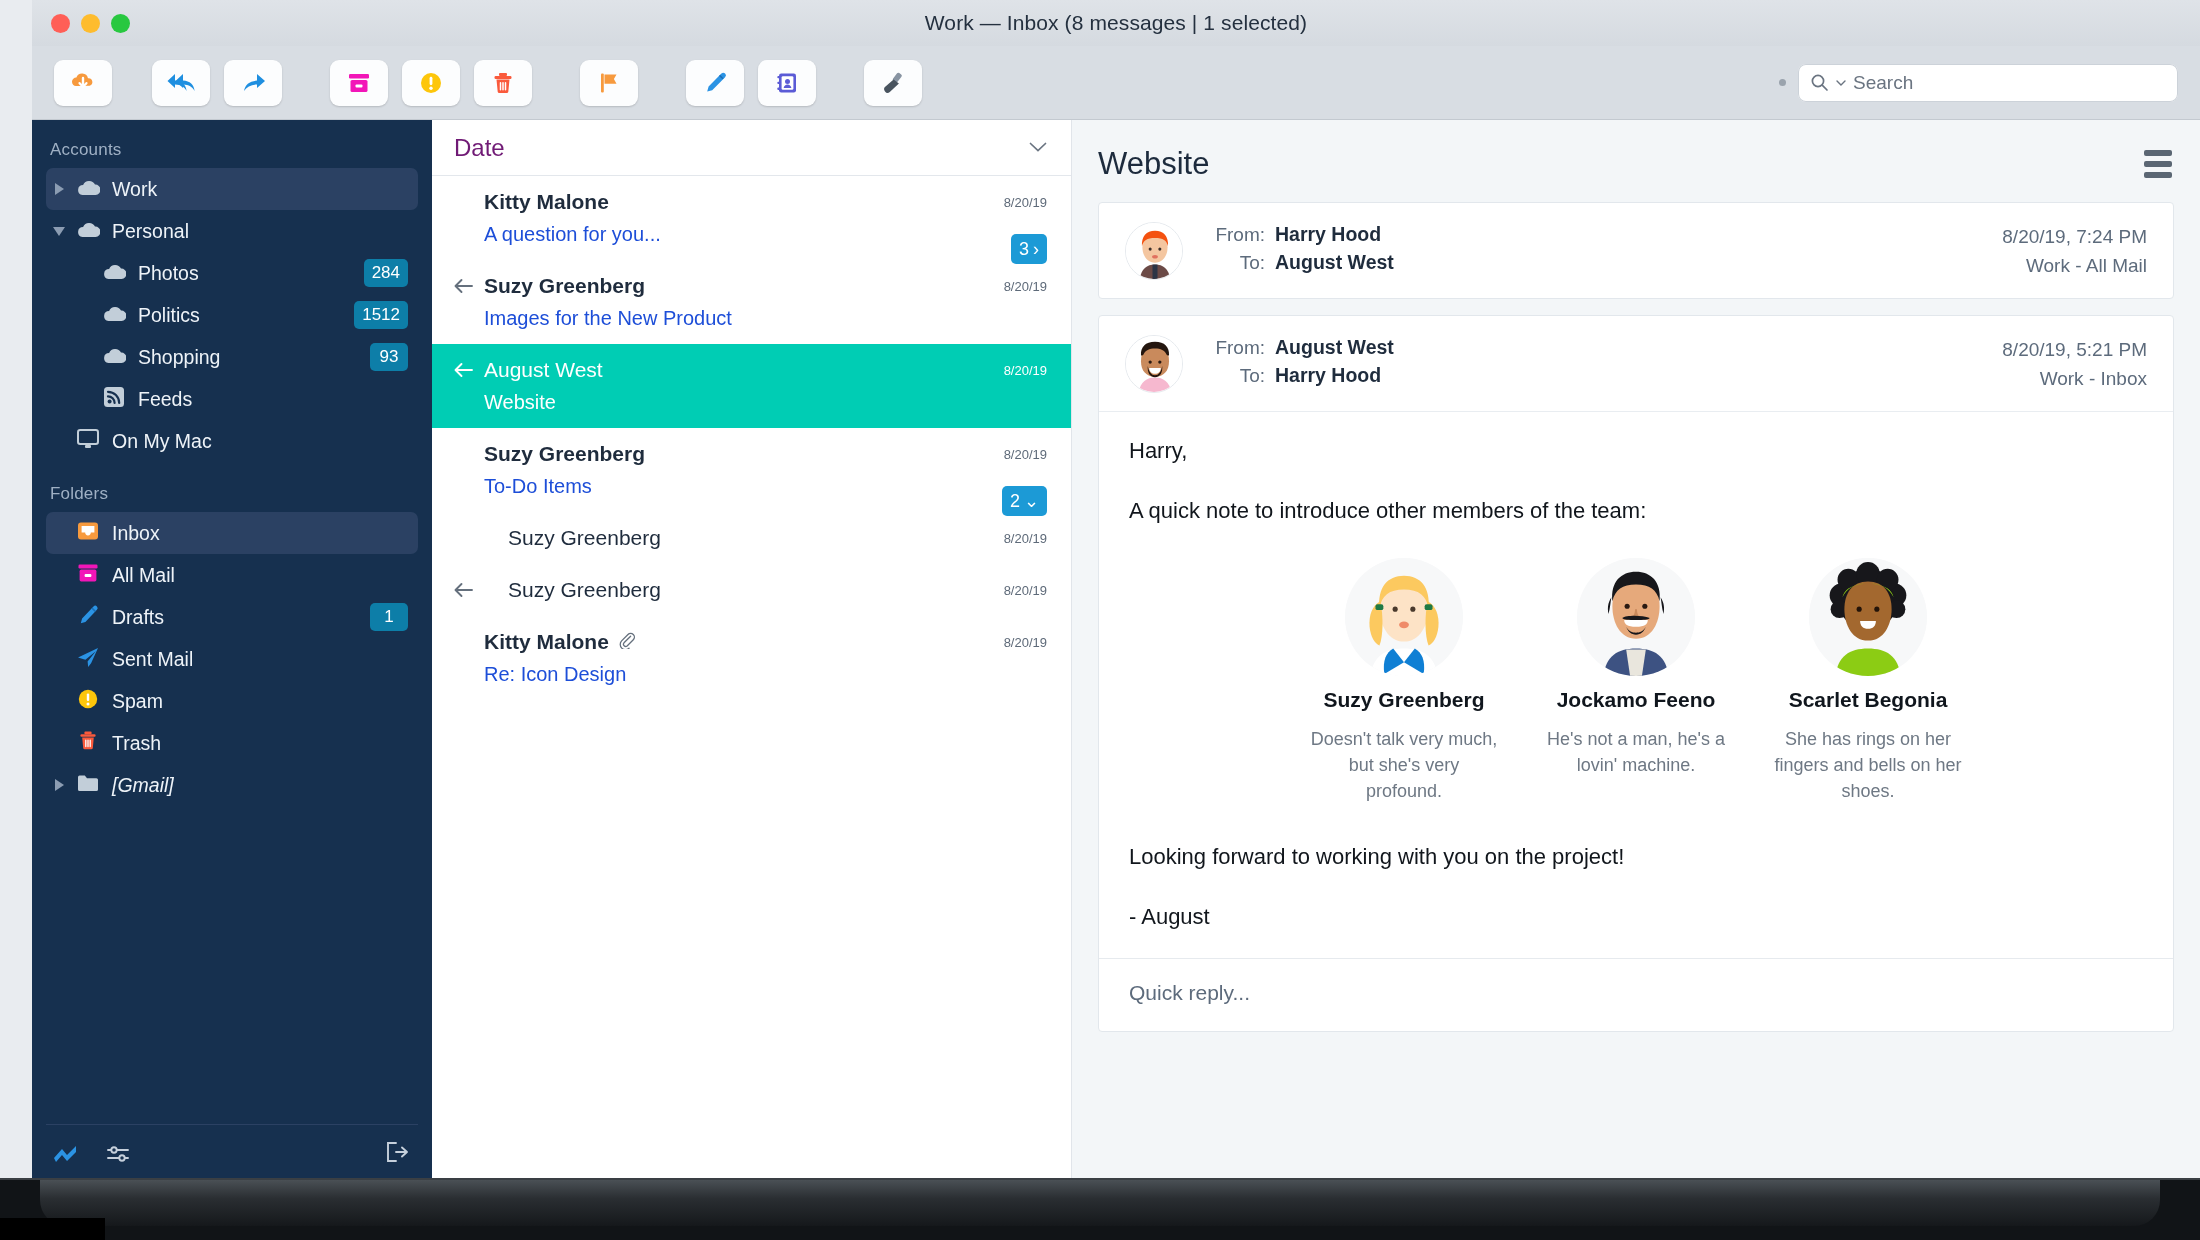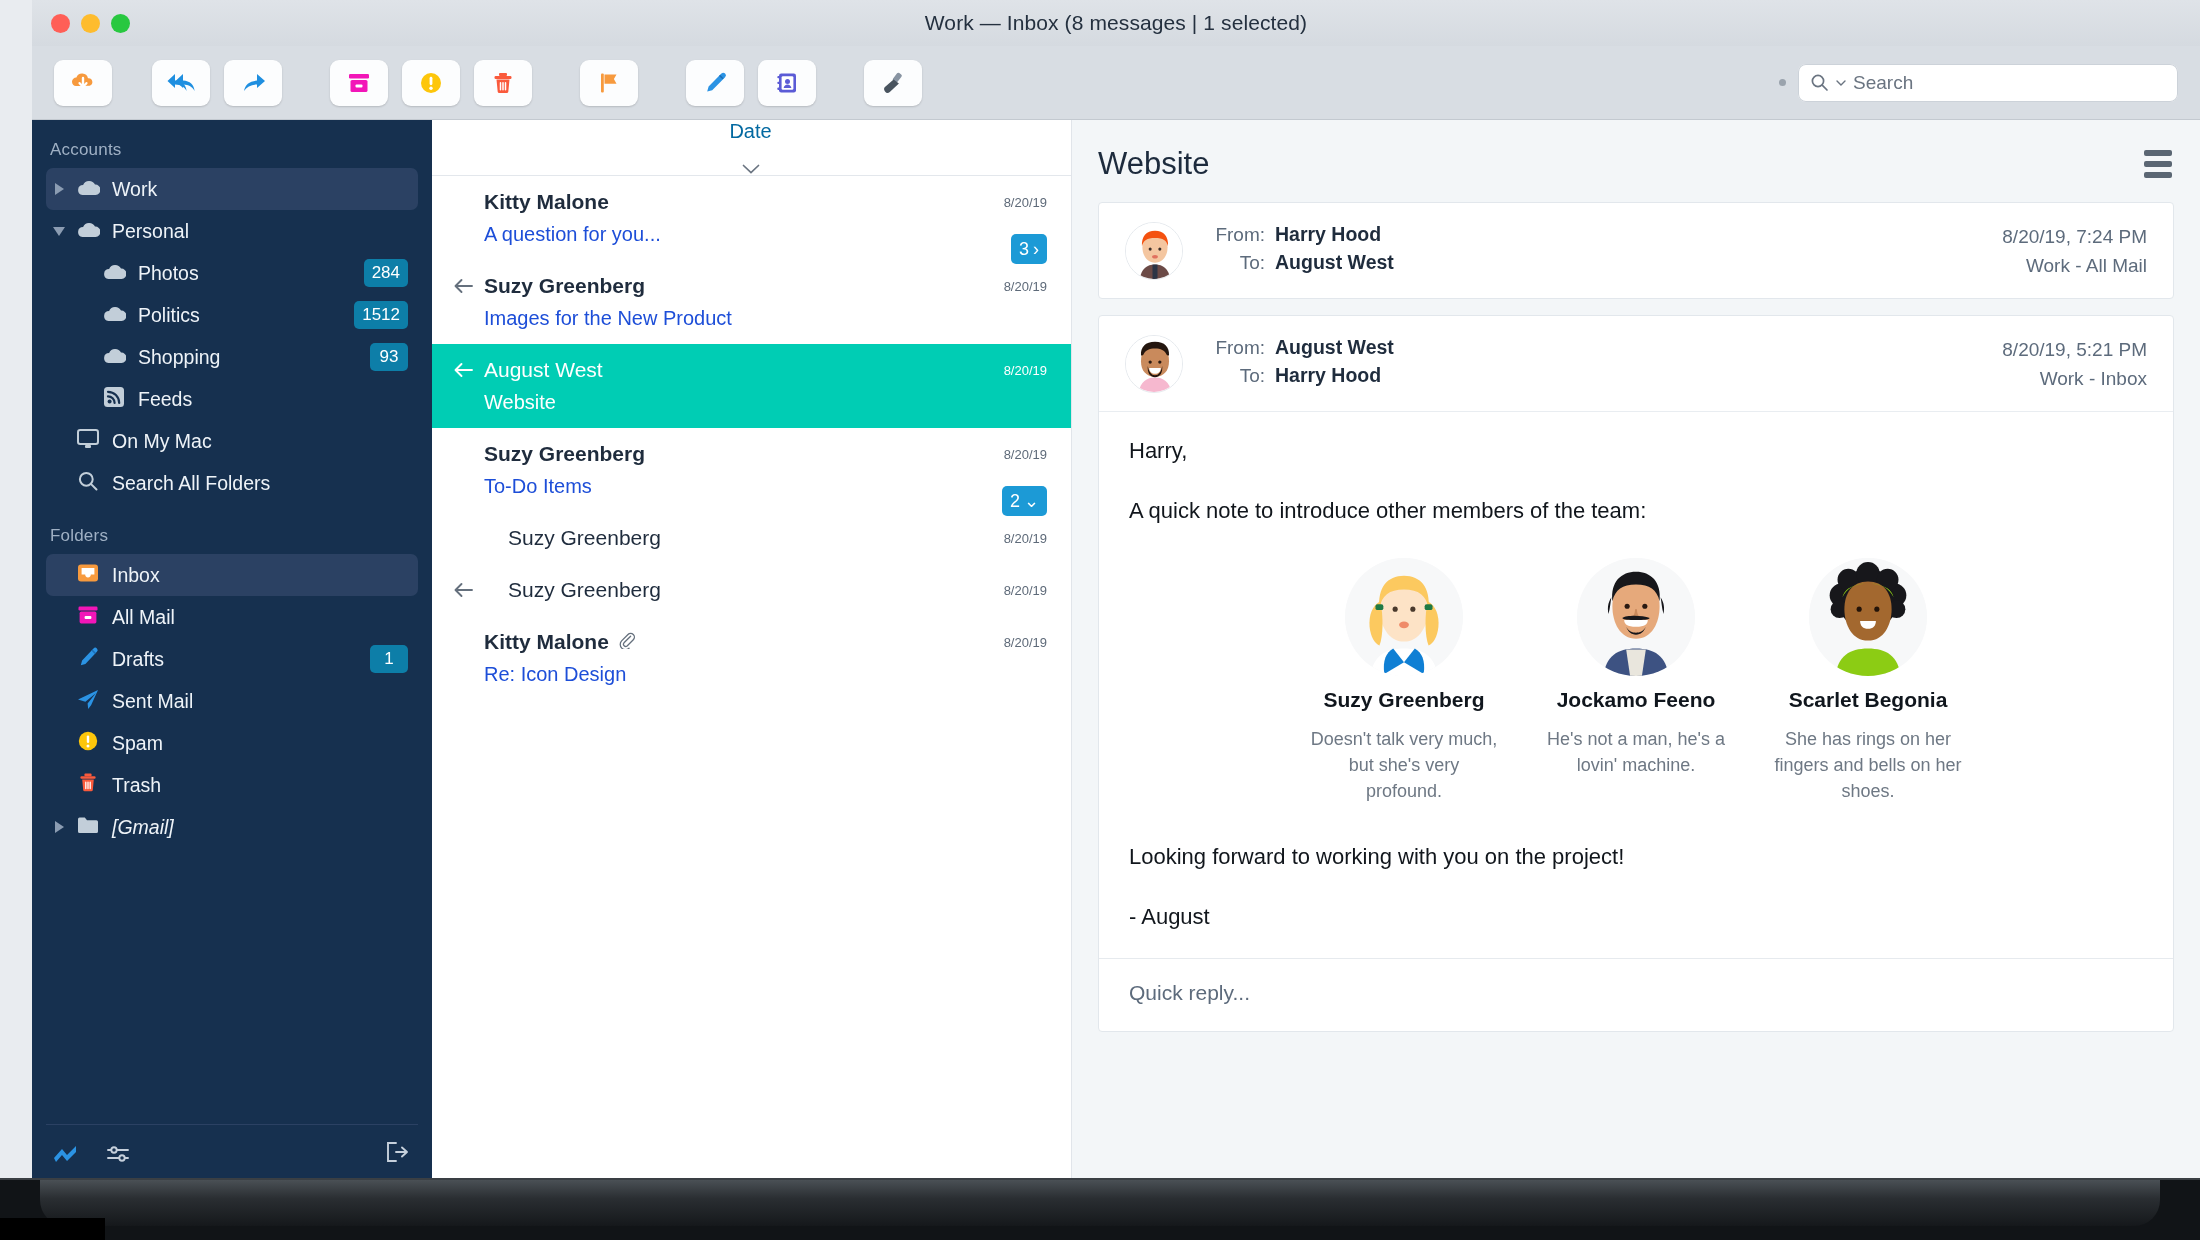--- a/index.html
+++ b/index.html
@@ -105,21 +105,21 @@
   }
   .side-foot .right{ position:absolute; right:8px; }
 
   
   .msglist{
     width:640px; flex:0 0 640px; background:#ffffff; border-right:1px solid #e1e5ea;
     display:flex; flex-direction:column;
   }
   .list-head{
     height:56px; display:flex; align-items:center; justify-content:space-between;
-    padding:0 24px 0 22px; border-bottom:1px solid #e3e7ec; color:#0369a1; font-size:20px;flex-direction:column;
+    padding:0 24px 0 22px; border-bottom:1px solid #e3e7ec; color:#701a75; font-size:24px;
   }
   .mrow{ padding:14px 24px 14px 22px; position:relative; cursor:default; }
   .mrow.sel{ background:#00cdb4; }
   .mline{ display:flex; align-items:center; }
   .arrowcell{ width:30px; flex:0 0 30px; display:flex; align-items:center; }
   .mname{ font-size:21px; font-weight:700; color:#1f2c3d; flex:1; display:flex; align-items:center; gap:9px; }
   .mdate{ font-size:13px; color:#5e6a79; }
   .msub{ font-size:20px; color:#1d4ed8; margin-top:9px; padding-left:30px; }
   .mrow.sel .mname, .mrow.sel .mdate, .mrow.sel .msub{ color:#ffffff; }
   .mrow.sel .mname{ font-weight:400; }
@@ -341,30 +341,20 @@
               </div>
               <div class="srow">
                 <span class="tw"></span>
                 <span class="icn">
                   <span><svg width="24" height="22" viewBox="0 0 24 22">
                       <rect x="2" y="2" width="20" height="14" rx="2.2" fill="none" stroke="#c2ced9" stroke-width="2"></rect>
                       <rect x="9" y="17" width="6" height="3" rx="1" fill="#c2ced9"></rect>
                     </svg></span>
                 </span>
                 <span class="slabel">On My Mac</span>
-              </div>
-              <div class="srow">
-                <span class="tw"></span>
-                <span class="icn">
-                  <span><svg width="22" height="22" viewBox="0 0 22 22">
-                      <circle cx="9.3" cy="9.3" r="6.4" fill="none" stroke="#c2ced9" stroke-width="2"></circle>
-                      <path d="M14.1 14.1 19.5 19.5" stroke="#c2ced9" stroke-width="2" stroke-linecap="round"></path>
-                    </svg></span>
-                </span>
-                <span class="slabel">Search All Folders</span>
               </div>
             </div>
           <div class="sec-title" style="margin-top:16px">Folders</div>
           <div id="folders-list">
               <div class="srow sel">
                 <span class="tw"></span>
                 <span class="icn">
                   <span><svg width="24" height="22" viewBox="0 0 24 22">
                       <rect x="2" y="2.5" width="20" height="17" rx="3" fill="#f79a3e"></rect>
                       <path d="M5.6 6h12.8v6.6h-3.6a2.8 2.8 0 0 1-5.6 0H5.6z" fill="#fff"></path>

